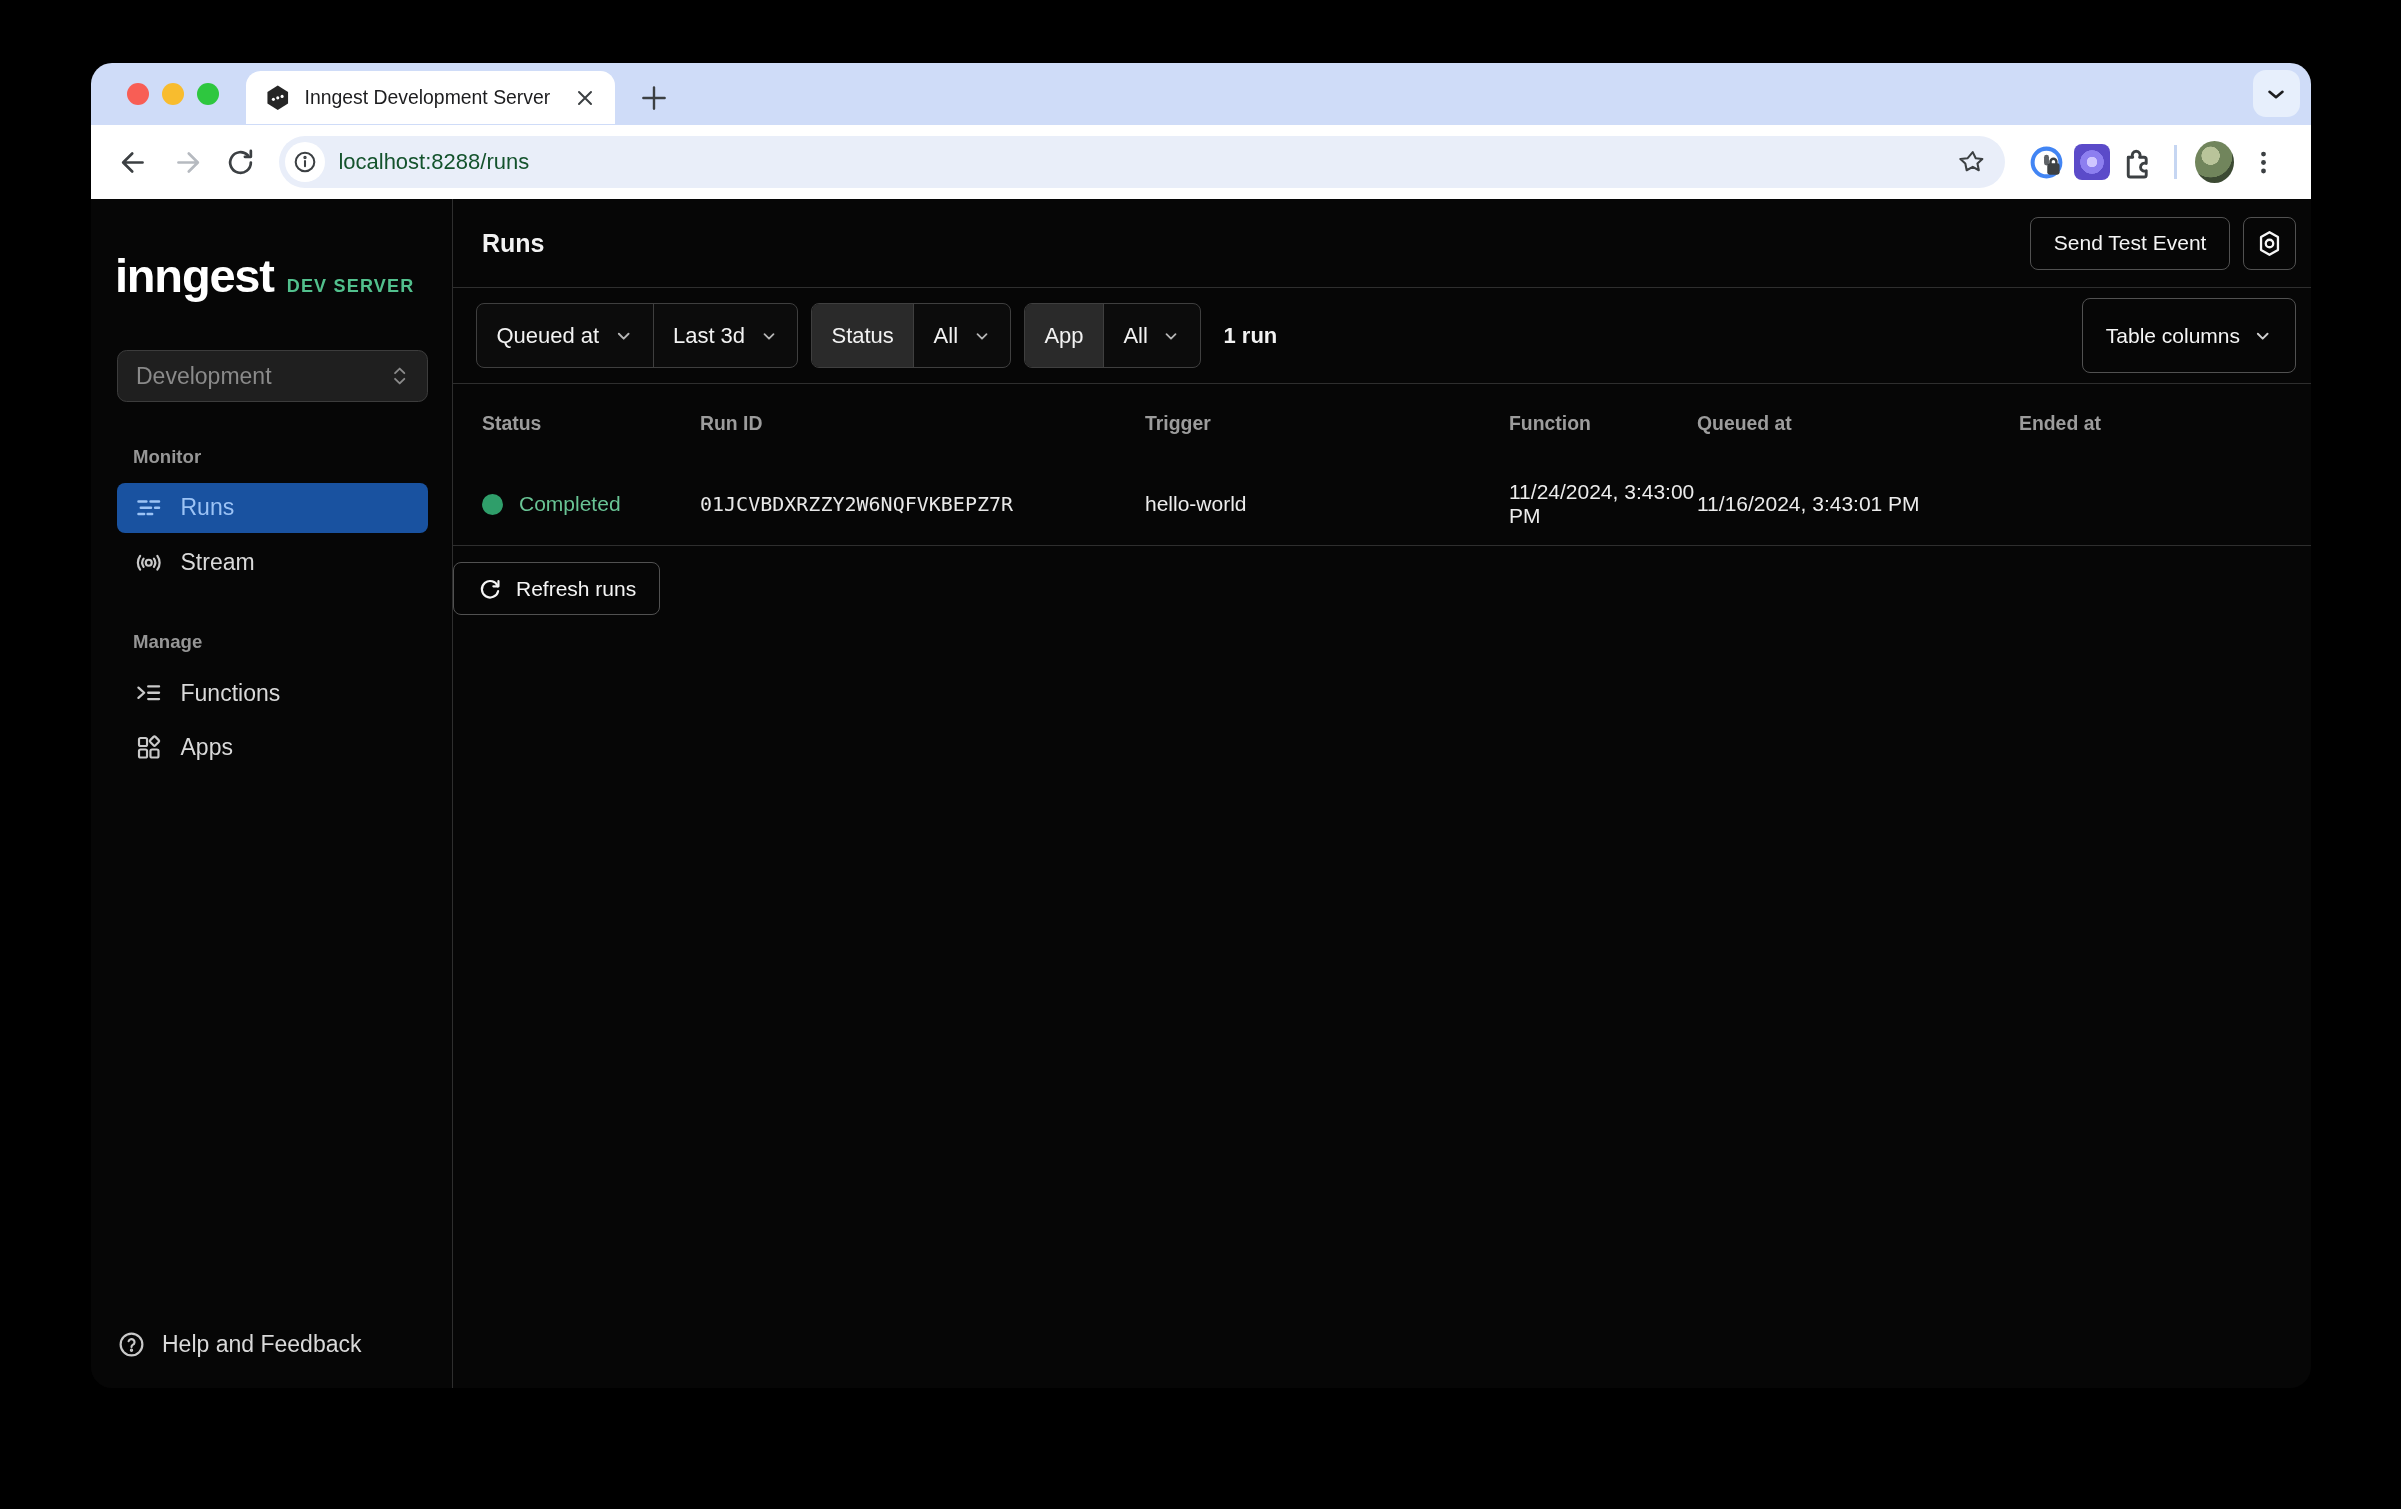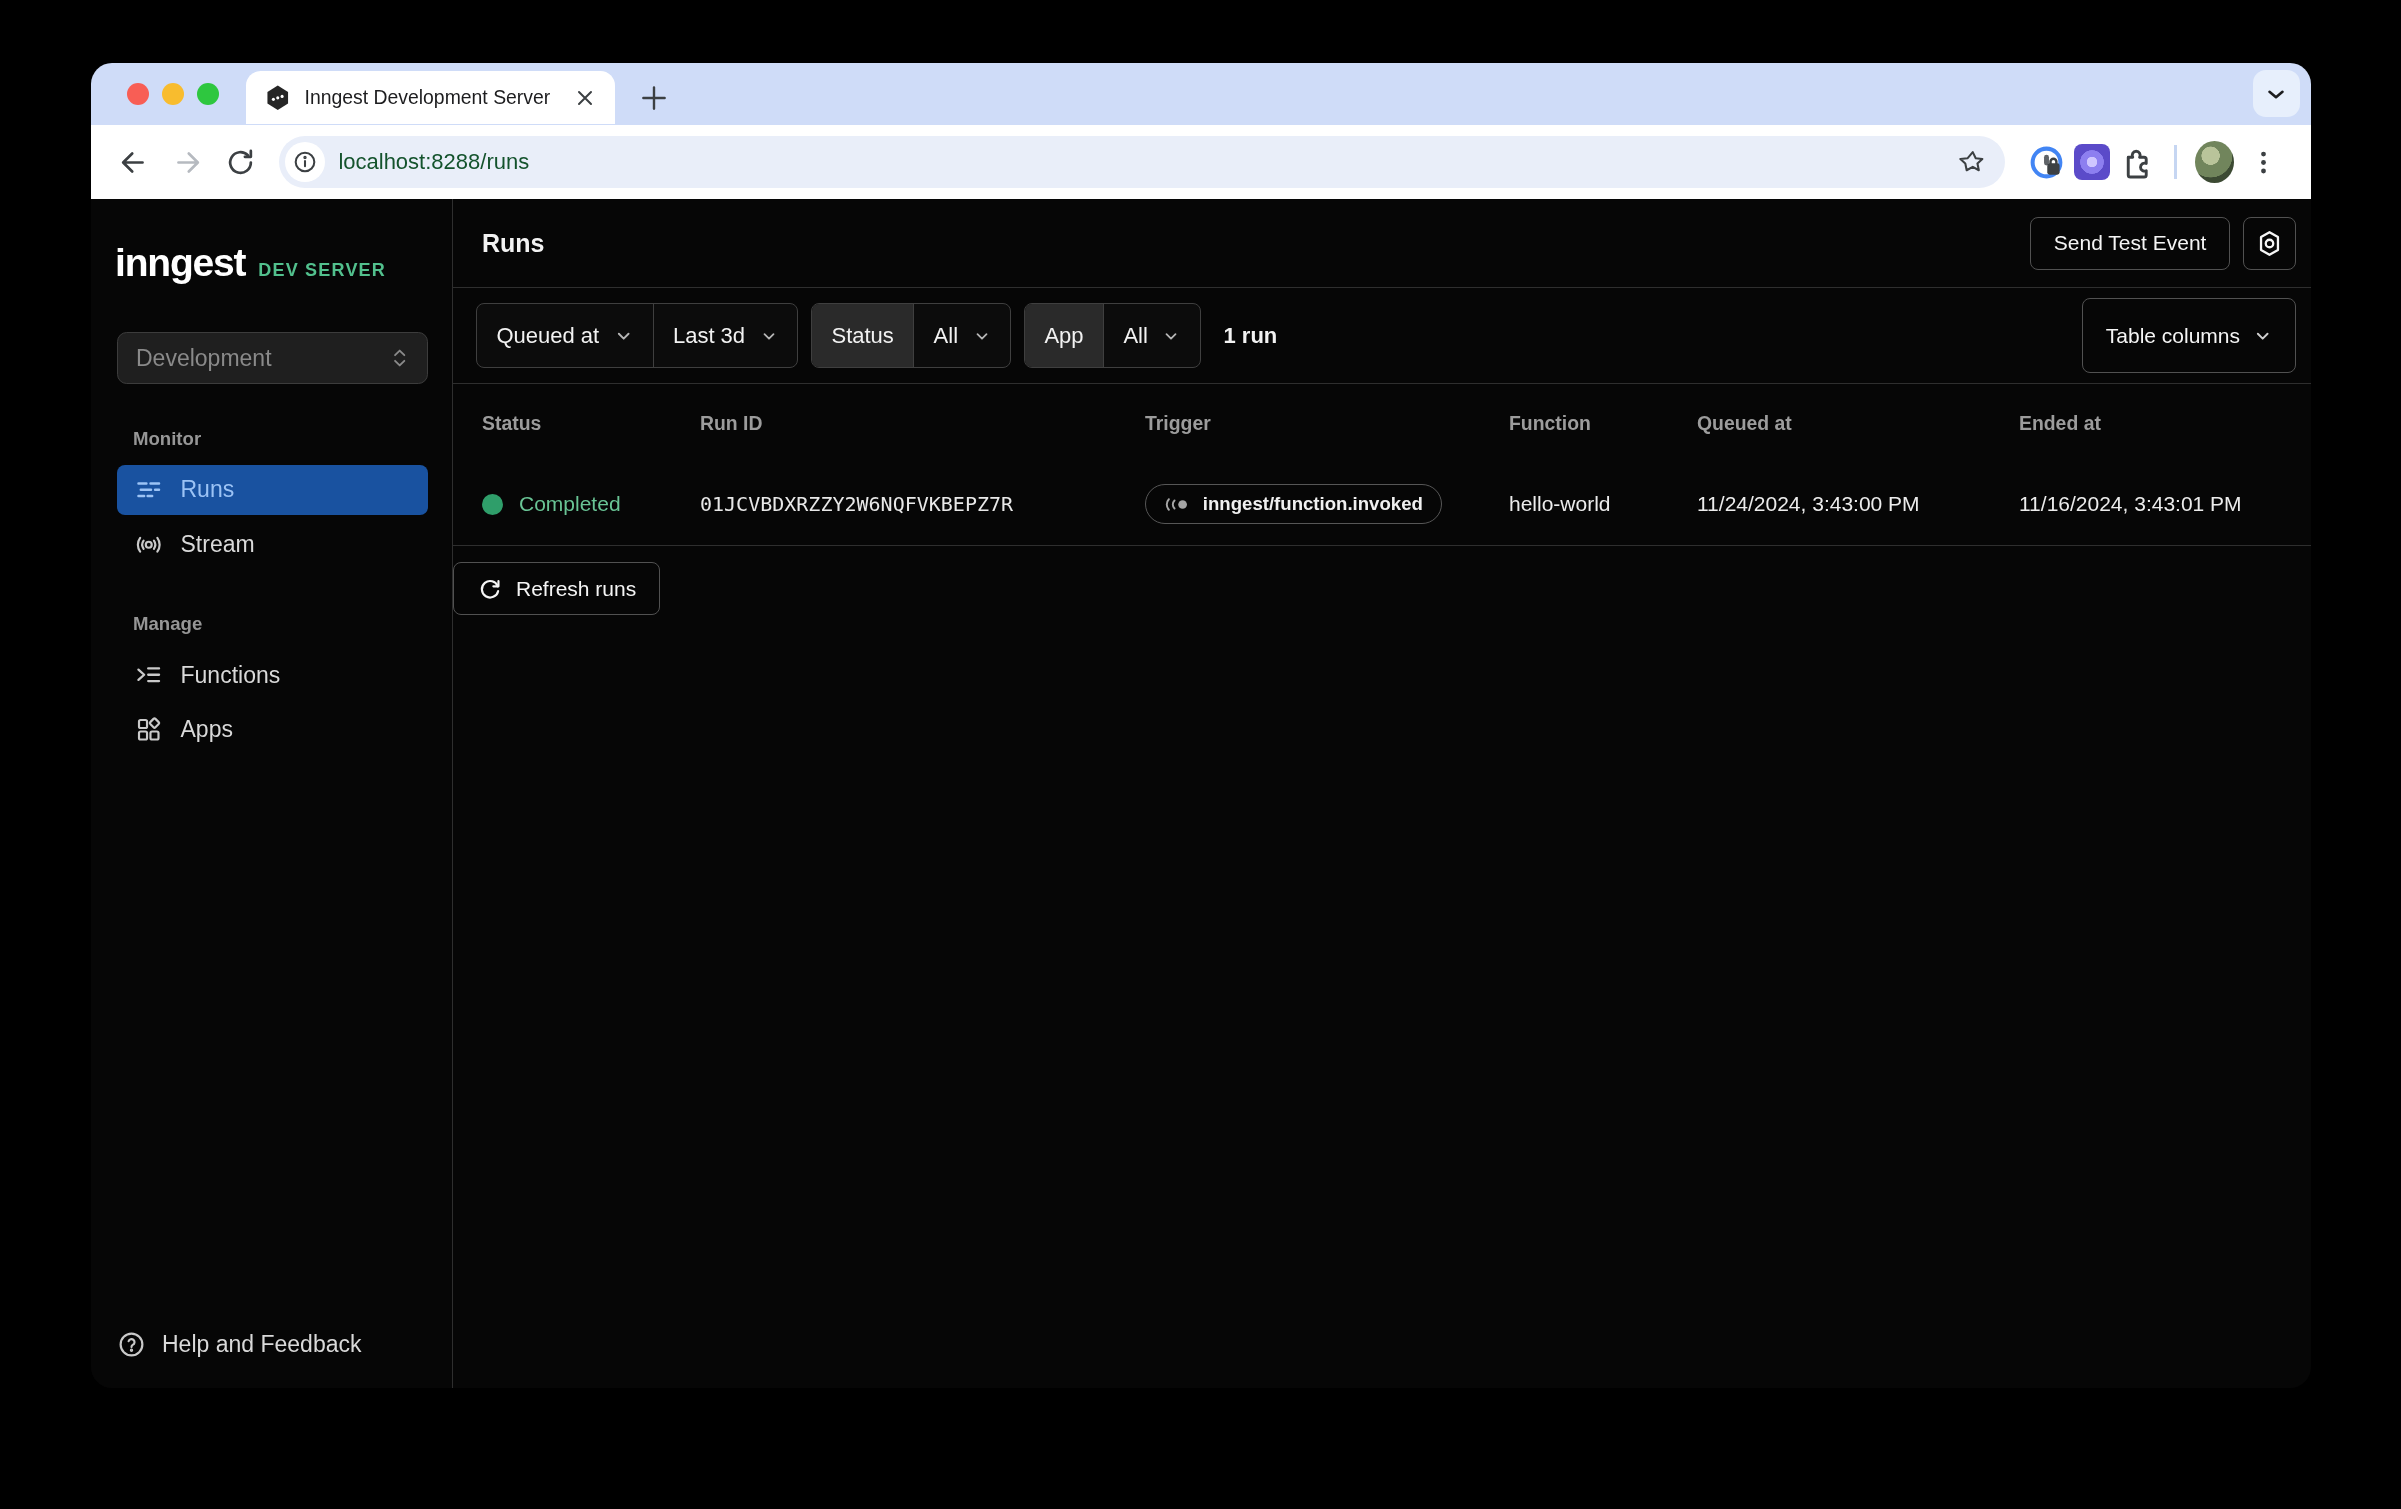--- a/index.html
+++ b/index.html
@@ -48,21 +48,21 @@
   .tb-divider { width:2.4px; height:34px; background:#c6d6f2; margin:0 11.3px; }
   .avatar { width:42px; height:42px; border-radius:50%;
             background:radial-gradient(circle at 40% 35%, #b9c49a 0 25%, #71855c 26% 60%, #3c4a33 61%); }
   .kebab { color:#3c4043; }
 
   
   .content { flex:1; display:flex; min-height:0; }
   .sidebar { width:362px; flex:0 0 auto; background:var(--app-bg,#060606);
              border-right:0.8px solid var(--divider,#2e2e2e); display:flex; flex-direction:column; }
   .logo-row { margin:42px 0 0 24px; display:flex; align-items:baseline; gap:13px; }
-  .logo { font-size:39px; font-weight:800; color:#fff; letter-spacing:-1.2px; }
+  .logo { font-size:47px; font-weight:800; color:#fff; letter-spacing:-1.2px;margin-top:7px; }
   .logo-badge { font-size:18px; font-weight:700; letter-spacing:1.2px; color:var(--green-badge,#52c08d); }
   .env-select { margin:47px 24px 0 26px; height:52px; background:#1f1f1f; border:0.8px solid #3c3c3c;
                 border-radius:9.7px; display:flex; align-items:center; padding:0 18px;
                 color:#8a8a8a; font-size:23px; }
   .env-select .updown { margin-left:auto; color:#8a8a8a; }
   .nav-label { margin:44px 0 9.7px 42px; font-size:18.6px; font-weight:600; color:#969696; }
   .nav-item { margin:4.9px 24px 0 26px; height:50px; border-radius:8px; display:flex; align-items:center;
               gap:18px; padding:0 18px; color:#d9d9d9; font-size:23px; font-weight:500; }
   .nav-item .nicon { width:27.5px; height:27.5px; color:#c9c9c9; flex:0 0 auto; display:flex; align-items:center; }
   .nav-item.active { background:var(--nav-active-bg,#1952a0); color:var(--nav-active-fg,#9cc3f5); }
@@ -374,31 +374,20 @@
           <span>Queued at</span>
           <span>Ended at</span>
         </div>
 
         <div class="trow table-grid">
           <span class="cell-status">
             <span class="dot"></span>
             <span>Completed</span>
           </span>
           <span class="mono">01JCVBDXRZZY2W6NQFVKBEPZ7R</span>
-          <span>
-            <span class="trigger-badge">
-              <span class="ticon">
-                <svg viewBox="0 0 34 24" width="27.5" height="21" fill="none" stroke="currentColor" stroke-width="2.4" stroke-linecap="round">
-                    <path d="M6 5.5a9.5 9.5 0 0 0 0 13M13 7a7 7 0 0 0 0 10"></path>
-                    <circle cx="23" cy="12" r="5.4" fill="currentColor" stroke="none"></circle>
-                  </svg>
-              </span>
-              <span>inngest/function.invoked</span>
-            </span>
-          </span>
           <span>hello-world</span>
           <span>11/24/2024, 3:43:00 PM</span>
           <span>11/16/2024, 3:43:01 PM</span>
         </div>
 
         <div class="refresh-row">
           <button class="btn-outline">
             <span>
               <svg viewBox="0 0 24 24" width="26" height="26" fill="none" stroke="currentColor" stroke-width="2" stroke-linecap="round" stroke-linejoin="round">
                   <path d="M19.2 9.5a7.6 7.6 0 1 0 .3 4.5"></path>

